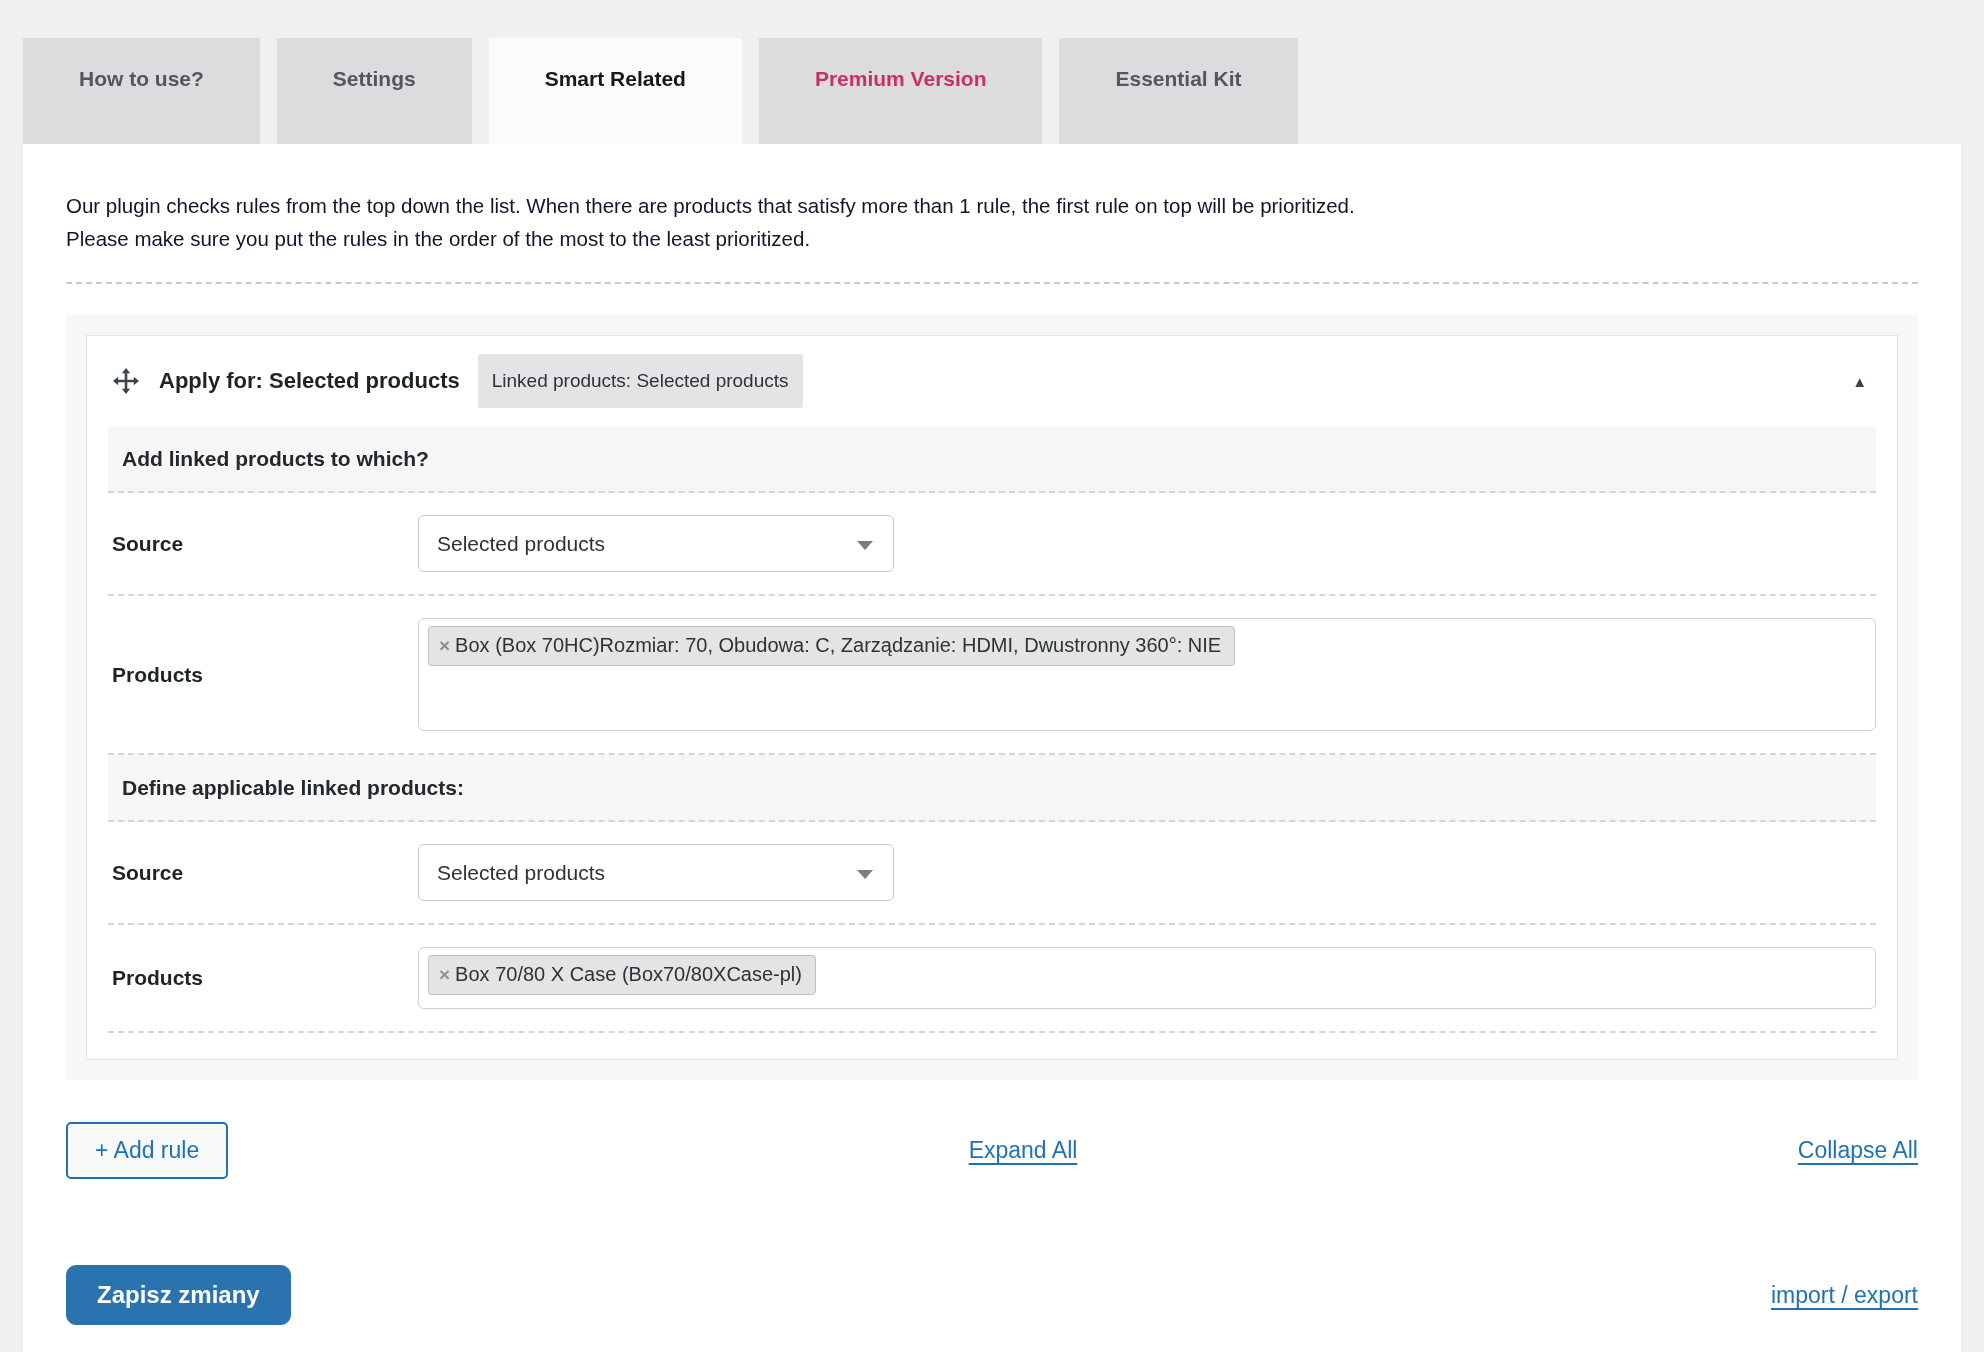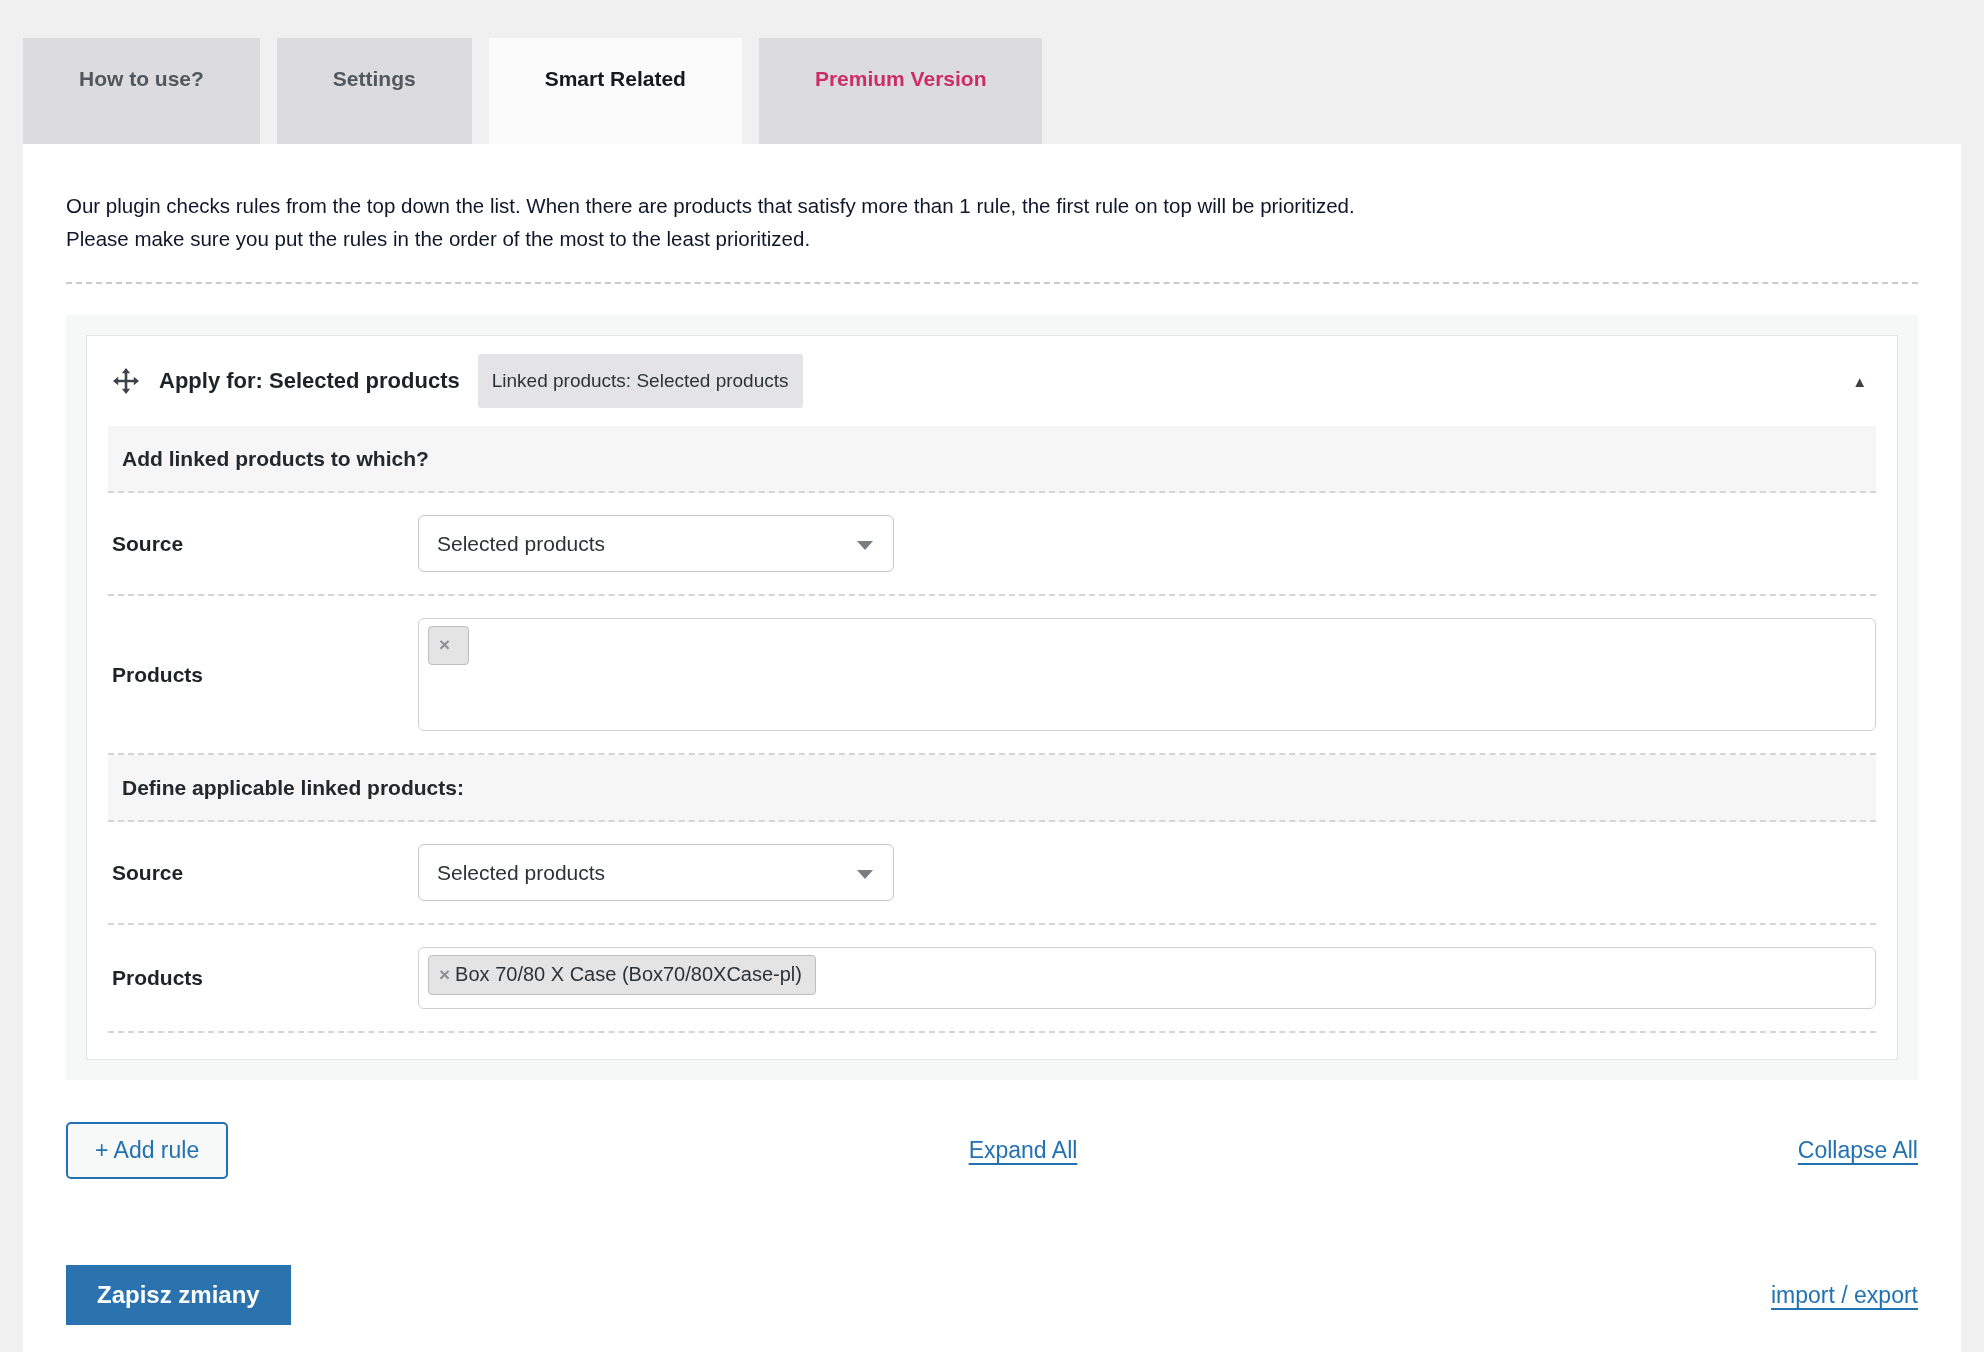--- a/index.html
+++ b/index.html
@@ -90,34 +90,35 @@
     background: #f7f8f8; border: 2px solid #2271b1; border-radius: 5px;
     padding: 13px 27px; cursor: pointer;
   }
   .text-link { color: #2271b1; font-size: 23px; text-decoration: underline; text-underline-offset: 5px; cursor: pointer; }
   .actions-row .text-link { font-weight: 400; margin-left: 28px; }
 
   
   .save-row { display: flex; align-items: center; justify-content: space-between; margin-top: 86px; }
   .save-btn {
     font-family: inherit; font-size: 24px; font-weight: 700; color: #ffffff;
-    background: #2b73ae; border: 1px solid #2b73ae; border-radius: 0;
+    background: #2b73ae; border: 1px solid #2b73ae; border-radius: 10px;
     padding: 15px 30px; cursor: pointer;
   }
 </style>
 </head>
 <body>
 
 <div class="page">
 
   <div class="tab-bar">
     <div class="tab">How to use?</div>
     <div class="tab">Settings</div>
     <div class="tab active">Smart Related</div>
     <div class="tab premium">Premium Version</div>
+    <div class="tab">Essential Kit</div>
   </div>
 
   <div class="content">
 
     <p class="intro">Our plugin checks rules from the top down the list. When there are products that satisfy more than 1 rule, the first rule on top will be prioritized. Please make sure you put the rules in the order of the most to the least prioritized.</p>
     <hr class="intro-divider">
 
     <div class="rules-container">
       <div class="rule-panel">
 
@@ -146,20 +147,21 @@
               <span>Selected products</span>
               <span class="arrow"></span>
             </div>
           </div>
 
           <div class="form-row">
             <div class="row-label">Products</div>
             <div class="products-field tall">
               <span class="product-tag">
                 <span class="tag-remove">×</span>
+                <span>Box (Box 70HC)Rozmiar: 70, Obudowa: C, Zarządzanie: HDMI, Dwustronny 360°: NIE</span>
               </span>
             </div>
           </div>
 
           <div class="section-head">
             <span>Define applicable linked products:</span>
           </div>
 
           <div class="form-row">
             <div class="row-label">Source</div>

